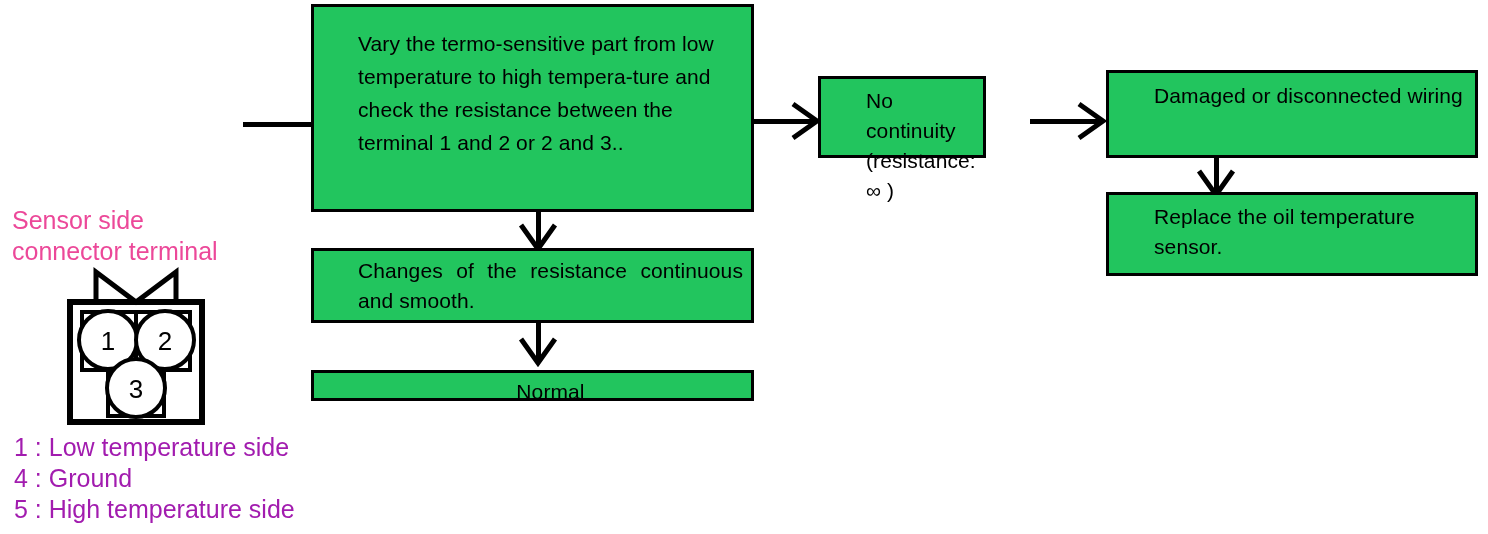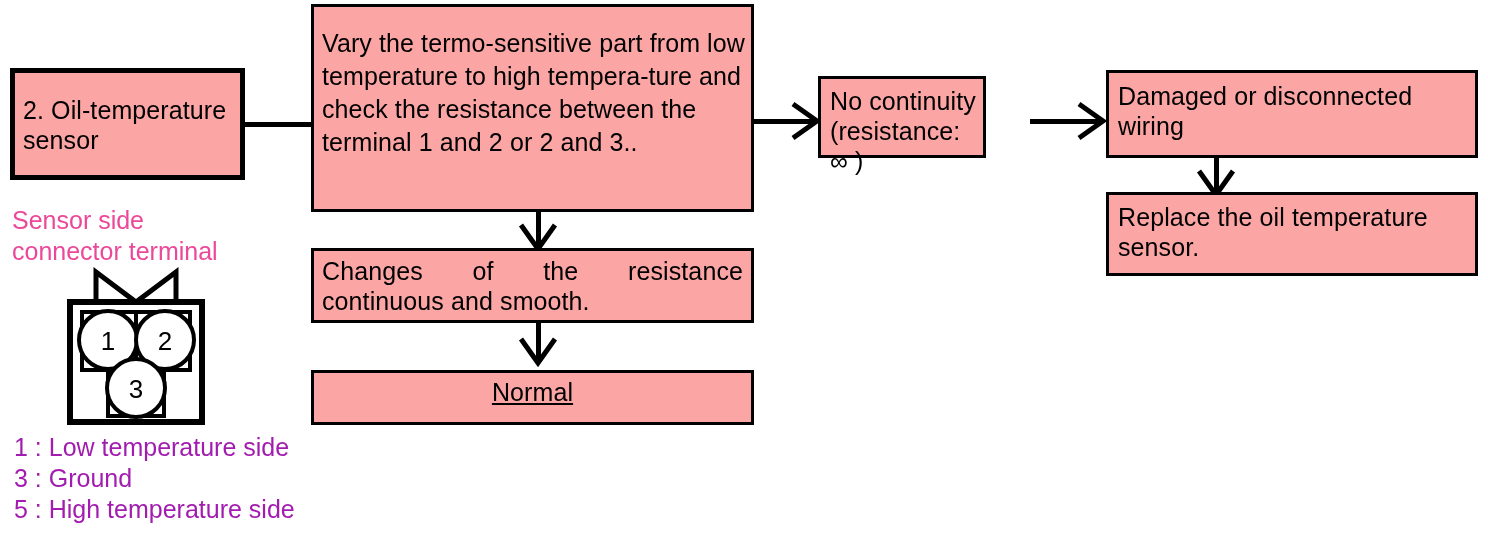--- a/index.html
+++ b/index.html
@@ -17,26 +17,27 @@
     width: 1488px;
     height: 534px;
     background: #ffffff;
     overflow: hidden;
   }
 
   
   .box {
     position: absolute;
     box-sizing: border-box;
-    background: #fca5a5;
+    background: #22c55e;
     border: 3px solid #000000;
     color: #000000;
-    font-size: 25px;
+    font-size: 21px;
     line-height: 30px;
     letter-spacing: 0.1px;
+    padding-left: 36px;
   }
   .box.thick { border-width: 5px; }
   .box .pad {
     padding: 6px 7px 6px 8px;
   }
   .box.center .pad {
     text-align: center;
   }
   .box.justify .pad {
     text-align: justify;
@@ -94,24 +95,20 @@
     fill: #000000;
     text-anchor: middle;
     dominant-baseline: central;
   }
 </style>
 </head>
 <body>
 
 <div id="canvas">
 
-  <div class="box thick" style="left:10px; top:68px; width:235px; height:112px;">
-    <div class="pad" style="padding-top:22px;">2. Oil-temperature
-     sensor</div>
-  </div>
 
   <div class="hline" style="left:243px; top:122px; width:72px;"></div>
 
   <div class="text" style="left:12px; top:205px; width:250px;">Sensor side
 connector terminal</div>
 
   <div id="terminal-drawing">
     <svg width="152" height="158" viewBox="0 0 152 158">
 
       <g>
@@ -129,21 +126,21 @@
       <circle cx="76" cy="120" r="29" fill="#fff" stroke="#000" stroke-width="4"></circle>
 
       <text x="48" y="73">1</text>
       <text x="105" y="73">2</text>
       <text x="76" y="121">3</text>
     </svg>
   </div>
 
   <div class="legend" style="left:14px; top:432px;">
     <div>1 : Low temperature side</div>
-    <div>3 : Ground</div>
+    <div>4 : Ground</div>
     <div>5 : High temperature side</div>
   </div>
 
   <div class="box" style="left:311px; top:4px; width:443px; height:208px;">
     <div class="pad" style="padding:20px 6px 0 8px; line-height:33px;">Vary the termo-sensitive part from low temperature to high tempera-ture and check the resistance between the terminal 1 and 2 or 2 and 3..</div>
   </div>
 
   <div class="hline" style="left:754px; top:119px; width:62px;"></div>
   <svg class="arrow" style="left:790px; top:101px;" width="30" height="40">
     <polyline points="3,3 27,20 3,37"></polyline>
@@ -179,17 +176,17 @@
 
   <div class="box" style="left:1106px; top:192px; width:372px; height:84px;">
     <div class="pad" style="padding:7px 6px 0 9px;">Replace the oil temperature sensor.</div>
   </div>
 
   <div class="vline" style="left:536px; top:323px; height:38px;"></div>
   <svg class="arrow" style="left:518px; top:336px;" width="40" height="30">
     <polyline points="3,3 20,27 37,3"></polyline>
   </svg>
 
-  <div class="box center" style="left:311px; top:370px; width:443px; height:55px;text-decoration:underline;">
+  <div class="box center" style="left:311px; top:370px; width:443px; height:31px;">
     <div class="pad" style="padding:4px 0 0 0;">Normal</div>
   </div>
 
 </div>
 
 </body></html>

